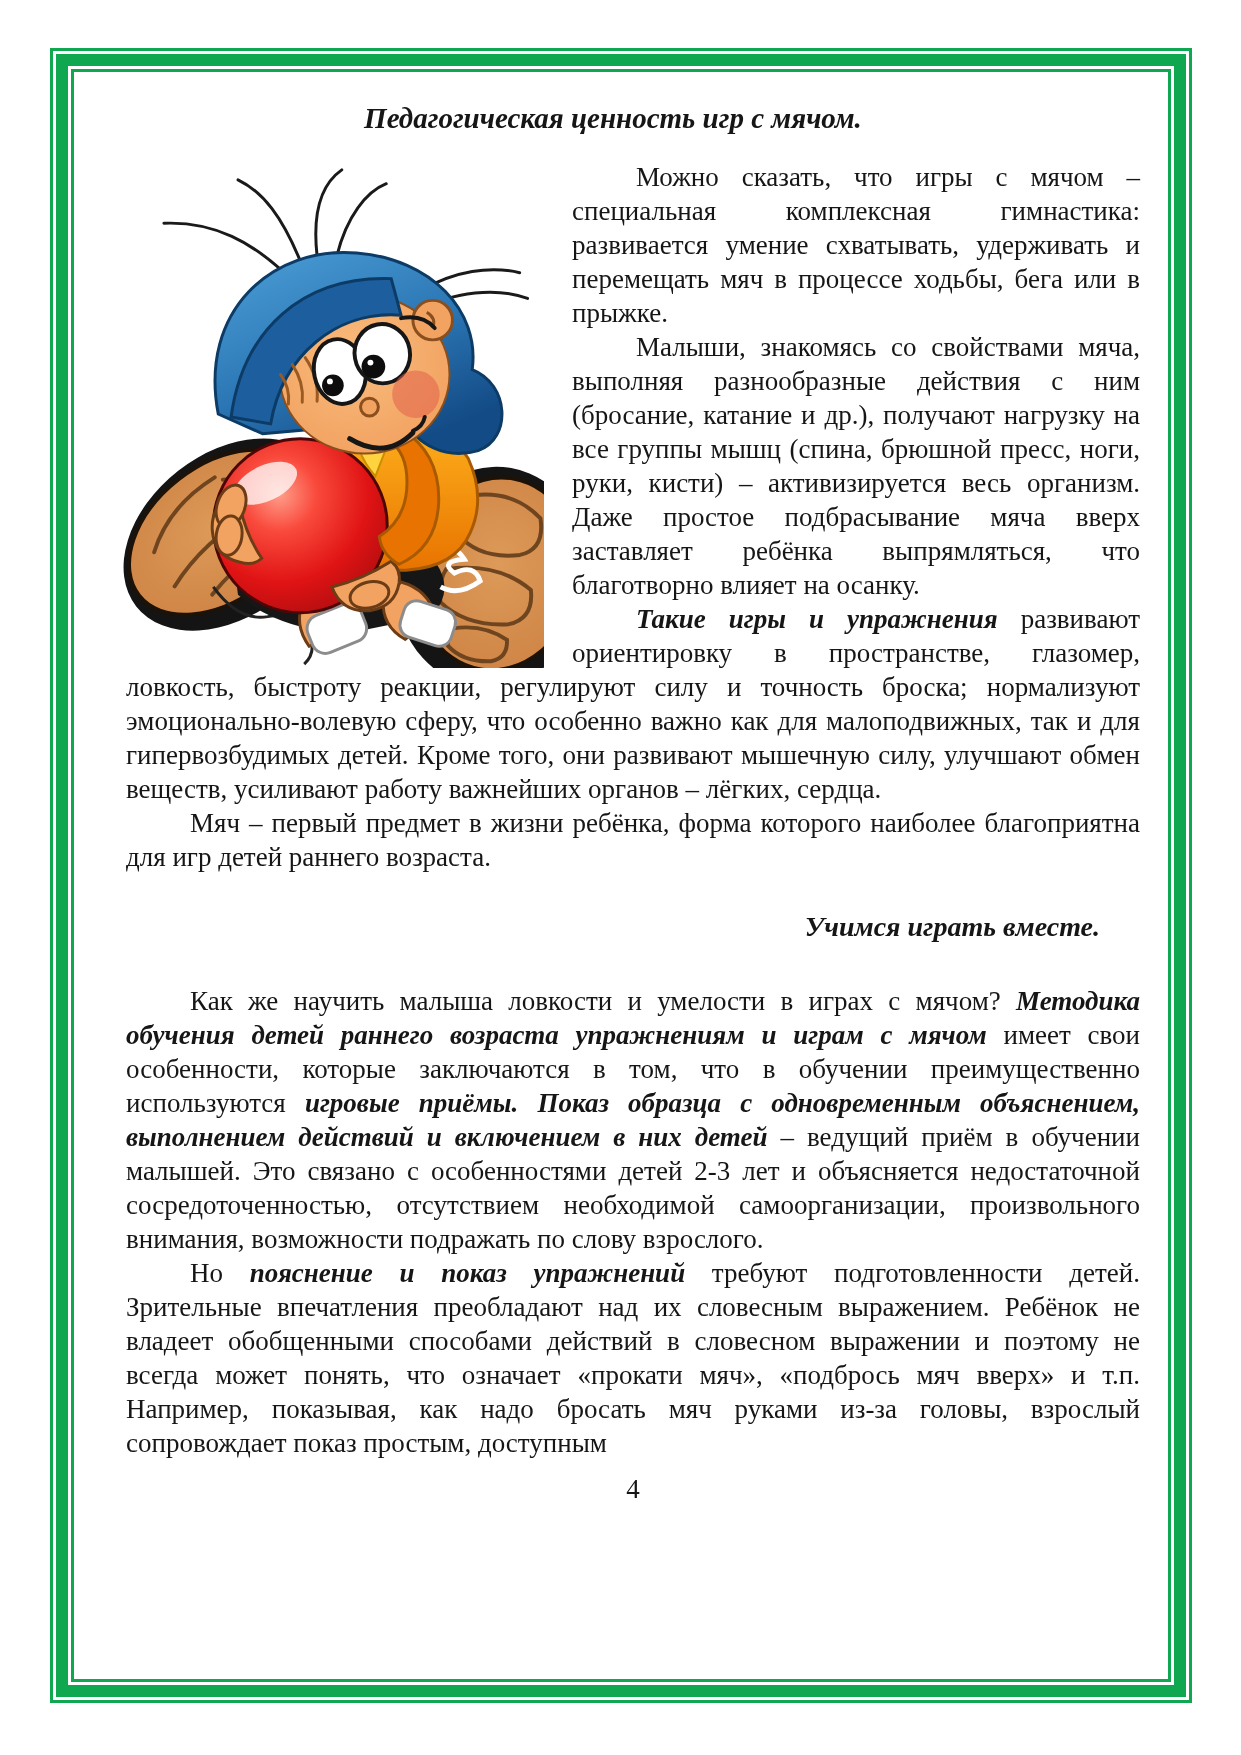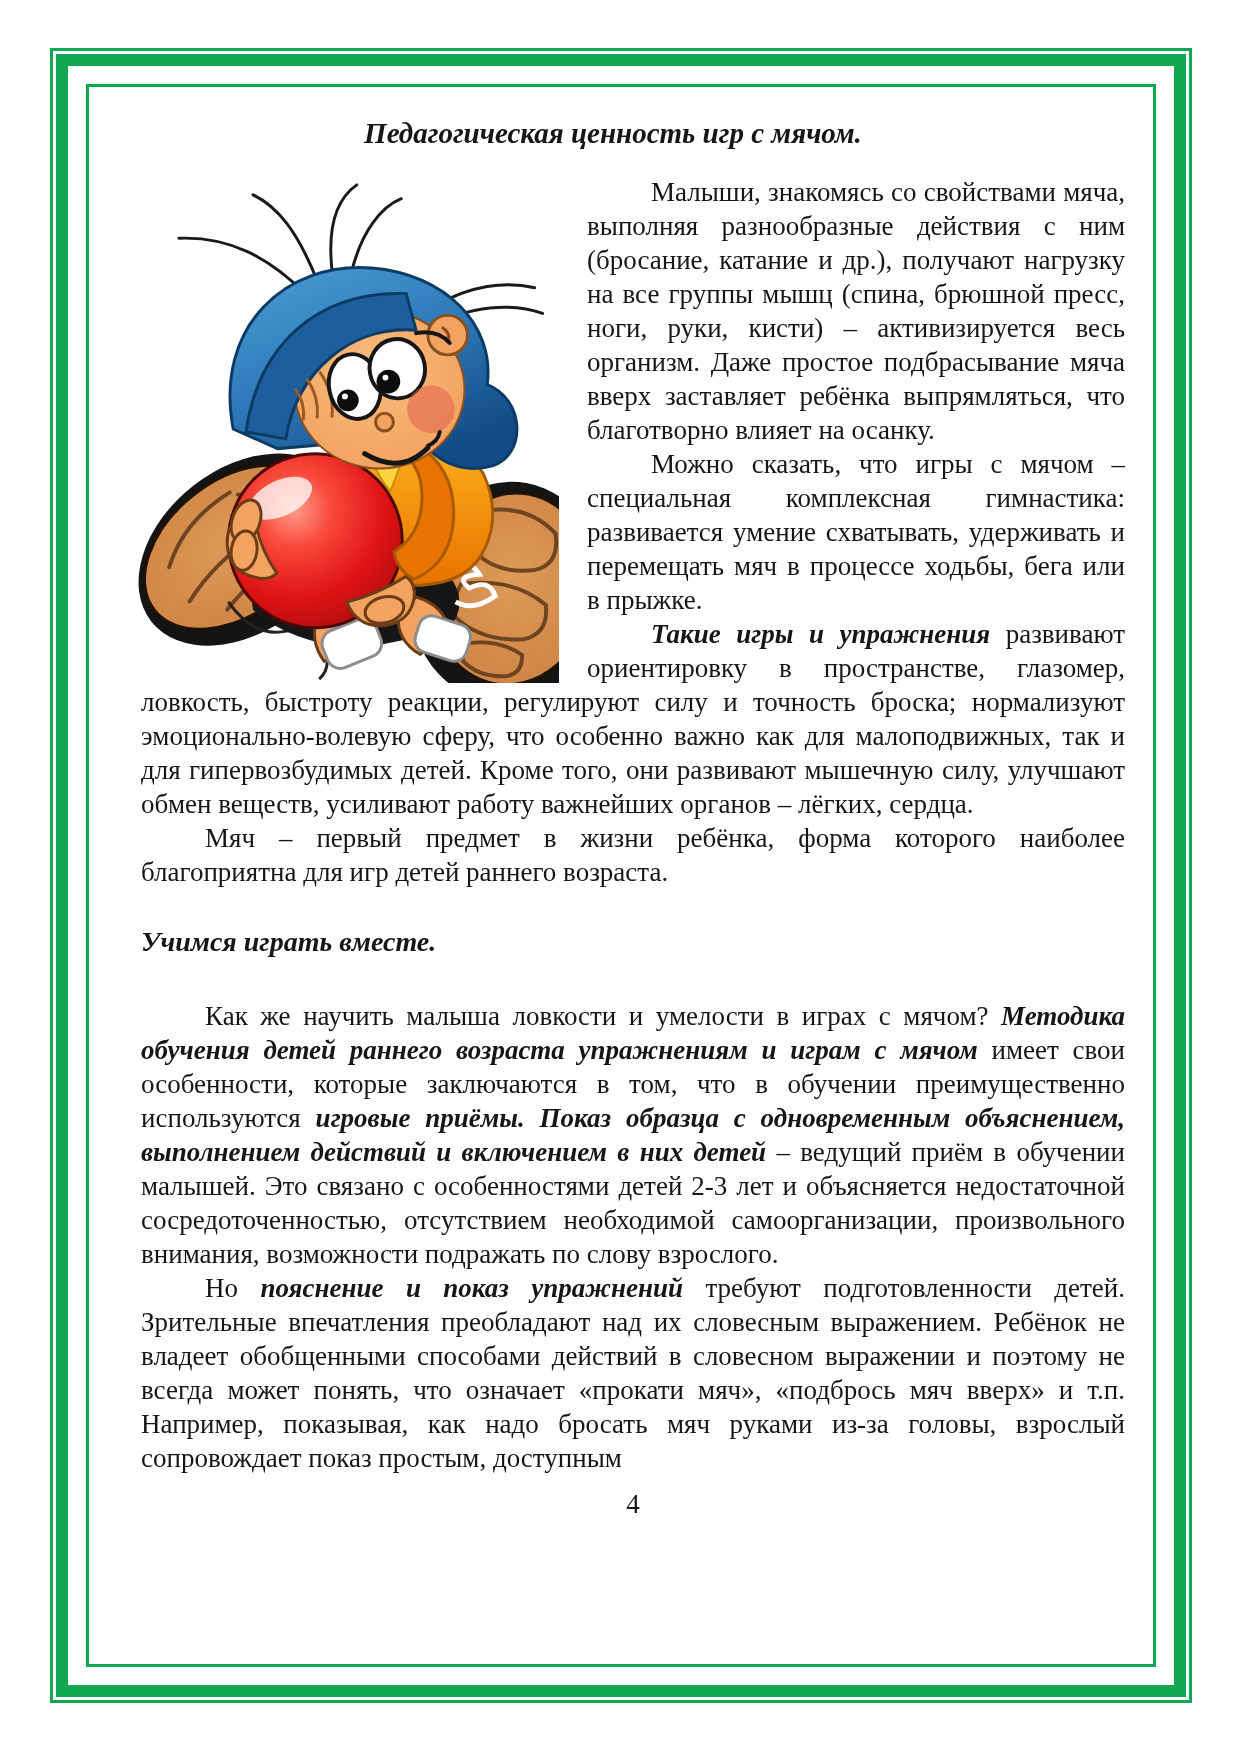--- a/index.html
+++ b/index.html
@@ -6,21 +6,21 @@
   body{
     width:1241px;height:1755px;position:relative;
     font-family:"Liberation Serif", serif;color:#161616;
   }
   .frame-outer{
     position:absolute;left:50px;top:48px;width:1142px;height:1655px;
     border:3px solid var(--green);box-sizing:border-box;padding:3px;
   }
   .frame-mid{
     width:100%;height:100%;box-sizing:border-box;
-    border:12px solid var(--green);padding:18px;
+    border:12px solid var(--green);padding:3px;
   }
   .frame-inner{
     width:100%;height:100%;box-sizing:border-box;
     border:3px solid var(--green);
     padding:0 28px 0 52px;overflow:hidden;
   }
   .doc-title{
     text-align:center;font-weight:bold;font-style:italic;
     font-size:29px;line-height:36px;margin:28px 40px 0 0;
   }
@@ -28,21 +28,21 @@
   .boy-art{
     float:left;width:442px;height:506px;
     margin:2px 28px 2px -24px;
   }
   p.para{
     margin:0;font-size:27px;line-height:34px;
     text-align:justify;text-indent:64px;
   }
   .it{font-style:italic;font-weight:bold;}
   .heading2{
-    clear:none;text-align:left;font-weight:bold;font-style:italic;
+    clear:none;text-align:right;font-weight:bold;font-style:italic;
     font-size:28px;line-height:34px;margin:36px 40px 40px 0;
   }
   .page-number{
     text-align:center;font-size:27px;line-height:34px;margin-top:12px;
   }
 </style>
 </head>
 <body>
 
 <div class="frame-outer">
@@ -160,22 +160,22 @@
           <circle cx="269" cy="203" r="3" fill="#fff"></circle>
         </g>
         <path d="M300,158 q22,-4 34,10" fill="none" stroke="#161616" stroke-width="4" stroke-linecap="round"></path>
 
         <circle cx="268" cy="248" r="9" fill="#f2a362" stroke="#8a4f1d" stroke-width="3"></circle>
         <circle cx="315" cy="235" r="24" fill="#e2604a" opacity="0.55"></circle>
         <path d="M248,280 q36,22 64,-6" fill="none" stroke="#161616" stroke-width="5" stroke-linecap="round"></path>
         <path d="M312,272 q10,-4 12,-14" fill="none" stroke="#161616" stroke-width="4" stroke-linecap="round"></path>
       </svg>
 
+      <p class="para"><span>Можно сказать, что игры с мячом – специальная комплексная гимнастика: развивается умение схватывать, удерживать и перемещать мяч в процессе ходьбы, бега или в прыжке.</span></p>
       <p class="para"><span>Малыши, знакомясь со свойствами мяча, выполняя разнообразные действия с ним (бросание, катание и др.), получают нагрузку на все группы мышц (спина, брюшной пресс, ноги, руки, кисти) – активизируется весь организм. Даже простое подбрасывание мяча вверх заставляет ребёнка выпрямляться, что благотворно влияет на осанку.</span></p>
-      <p class="para"><span>Можно сказать, что игры с мячом – специальная комплексная гимнастика: развивается умение схватывать, удерживать и перемещать мяч в процессе ходьбы, бега или в прыжке.</span></p>
       <p class="para"><span class="it">Такие игры и упражнения</span><span> развивают ориентировку в пространстве, глазомер, ловкость, быстроту реакции, регулируют силу и точность броска; нормализуют эмоционально-волевую сферу, что особенно важно как для малоподвижных, так и для гипервозбудимых детей. Кроме того, они развивают мышечную силу, улучшают обмен веществ, усиливают работу важнейших органов – лёгких, сердца.</span></p>
       <p class="para"><span>Мяч – первый предмет в жизни ребёнка, форма которого наиболее благоприятна для игр детей раннего возраста.</span></p>
 
       <div class="heading2">Учимся играть вместе.</div>
 
       <p class="para"><span>Как же научить малыша ловкости и умелости в играх с мячом? </span><span class="it">Методика обучения детей раннего возраста упражнениям и играм с мячом</span><span> имеет свои особенности, которые заключаются в том, что в обучении преимущественно используются </span><span class="it">игровые приёмы. Показ образца с одновременным объяснением, выполнением действий и включением в них детей</span><span> – ведущий приём в обучении малышей. Это связано с особенностями детей 2-3 лет и объясняется недостаточной сосредоточенностью, отсутствием необходимой самоорганизации, произвольного внимания, возможности подражать по слову взрослого.</span></p>
       <p class="para"><span>Но </span><span class="it">пояснение и показ упражнений</span><span> требуют подготовленности детей. Зрительные впечатления преобладают над их словесным выражением. Ребёнок не владеет обобщенными способами действий в словесном выражении и поэтому не всегда может понять, что означает «прокати мяч», «подбрось мяч вверх» и т.п. Например, показывая, как надо бросать мяч руками из-за головы, взрослый сопровождает показ простым, доступным</span></p>
 
       <div class="page-number">4</div>
     </div>

